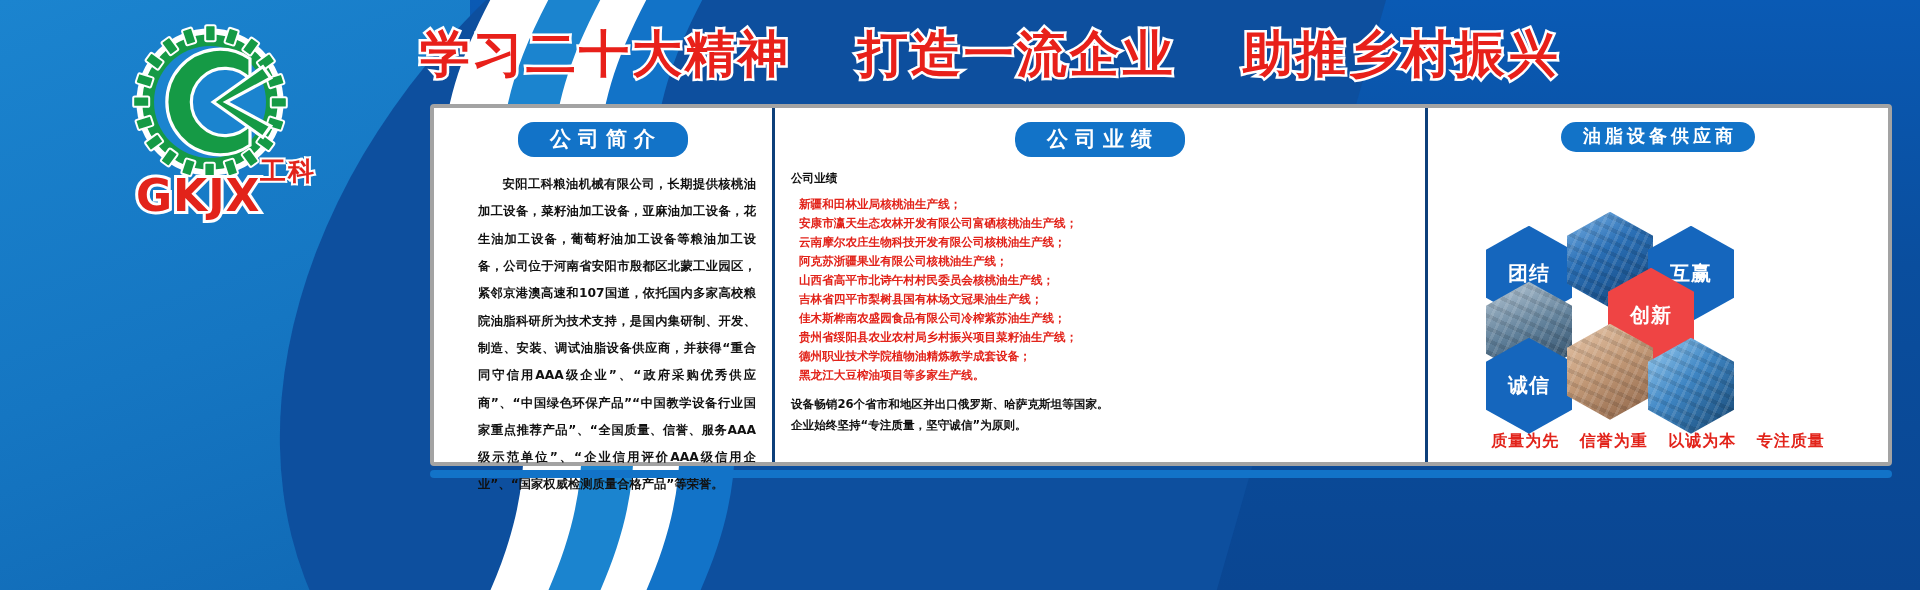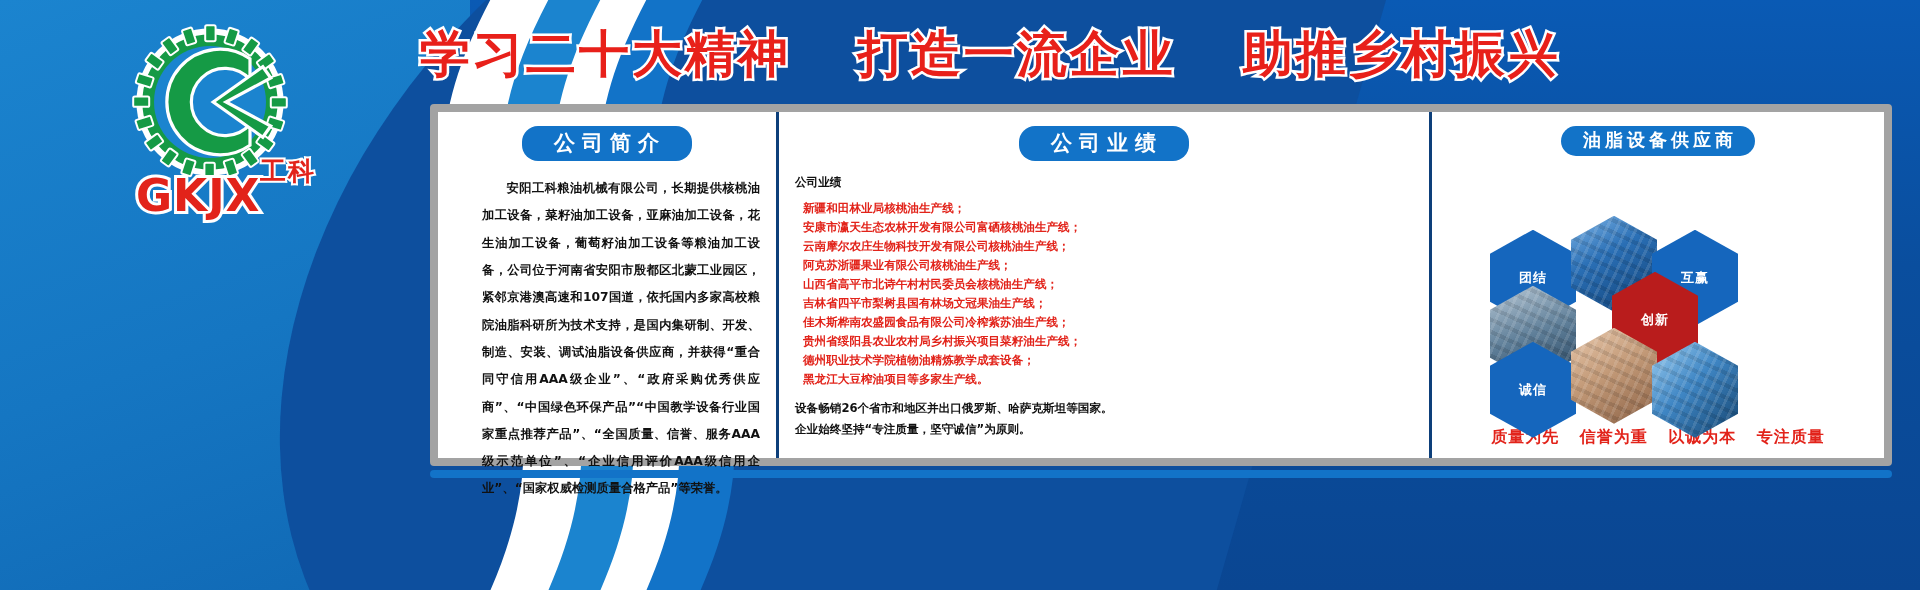--- a/index.html
+++ b/index.html
@@ -60,21 +60,21 @@
     font-size:44px;font-weight:bold;color:#e2231a;
     -webkit-text-stroke:6px #ffffff;paint-order:stroke fill;
     letter-spacing:1px;white-space:nowrap;
     font-family:"DejaVu Sans","Liberation Sans",sans-serif;
   }
 
   
   .board{
     position:absolute;left:430px;top:104px;width:1462px;height:362px;
     background:#ffffff;
-    border:8px solid #a3a3a3;
+    border:4px solid #a3a3a3;
     border-radius:4px;
     box-sizing:border-box;
     display:flex;
   }
   .panel{
     position:relative;
     box-sizing:border-box;
     padding:14px 16px 10px 16px;
     display:flex;flex-direction:column;
     background:#ffffff;
@@ -119,25 +119,25 @@
     font-size:11.6px;line-height:1.64;color:#111;font-weight:bold;margin-top:2px;
     font-family:"DejaVu Sans","Liberation Sans",sans-serif;
   }
 
   
   .hex-area{position:relative;flex:1;margin-top:2px;}
   .hex{
     position:absolute;width:86px;height:96px;
     clip-path:polygon(50% 0%,100% 25%,100% 75%,50% 100%,0% 75%,0% 25%);
     display:flex;align-items:center;justify-content:center;
-    color:#ffffff;font-size:13px;font-weight:bold;letter-spacing:1px;
+    color:#ffffff;font-size:20px;font-weight:bold;letter-spacing:1px;
     overflow:hidden;
   }
   .hex.blue{background:#1566bd;}
-  .hex.blue2{background:#b91c1c;}
+  .hex.blue2{background:#ef4444;}
   .hex.img1{background:linear-gradient(150deg,#7fb6e8 0%,#2a6fb5 40%,#0f3f74 100%);}
   .hex.img2{background:linear-gradient(160deg,#b9c9d6 0%,#5f7f99 50%,#24415c 100%);}
   .hex.img3{background:linear-gradient(150deg,#e8c9ad 0%,#c39a78 45%,#8a6044 100%);}
   .hex.img4{background:linear-gradient(135deg,#9fd0f2 0%,#3f86c4 45%,#14446f 100%);}
   .hex .ph{width:100%;height:100%;opacity:.55;
     background:
       repeating-linear-gradient(115deg,rgba(255,255,255,.22) 0 3px,rgba(255,255,255,0) 3px 9px),
       repeating-linear-gradient(25deg,rgba(0,0,0,.18) 0 4px,rgba(0,0,0,0) 4px 11px);
   }
 

